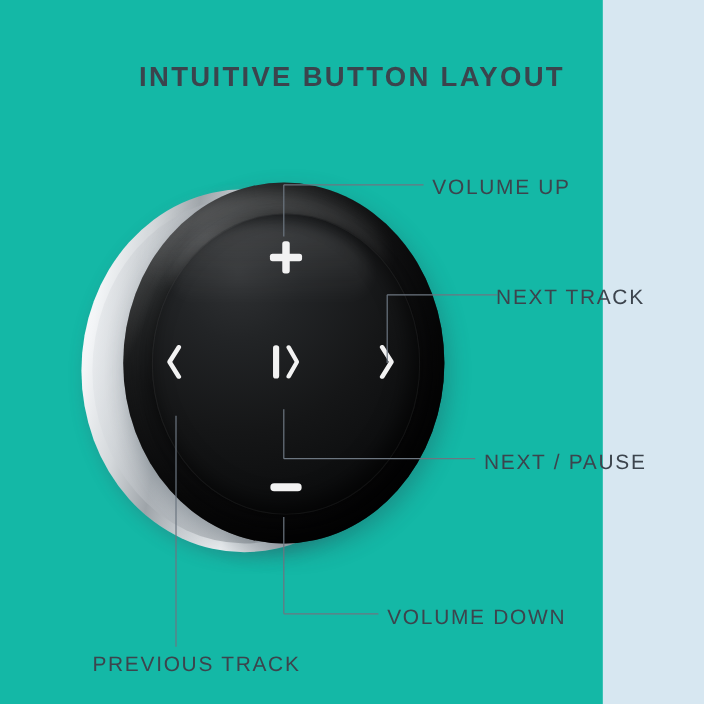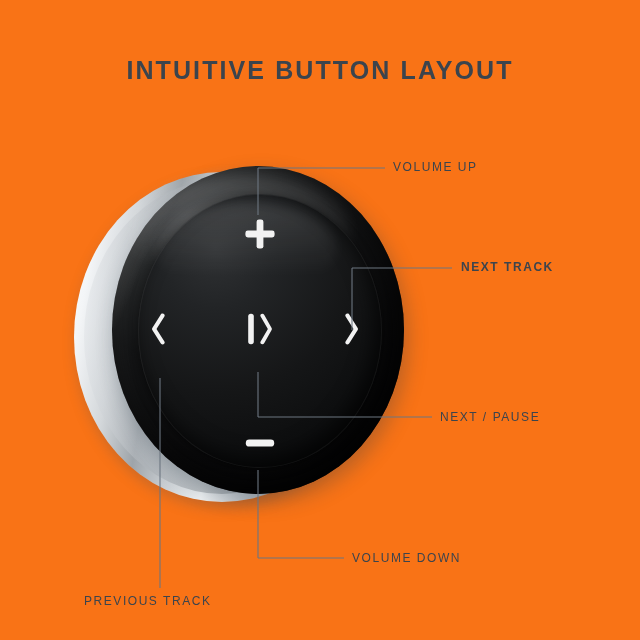--- a/index.html
+++ b/index.html
@@ -4,22 +4,22 @@
 <style>
   * { margin:0; padding:0; box-sizing:border-box; }
   html,body { width:640px; height:640px; }
   body {
     background:#d7e7f1;
     font-family:"Liberation Sans", sans-serif;
     overflow:hidden;
     position:relative;
   }
   #stage {
-    position:absolute; left:0; top:0; width:640px; height:640px;
-    background:#f97316;
+    position:absolute; left:0; top:0; width:548px; height:640px;
+    background:#14b8a6;
   }
 
   
   #title {
     position:absolute;
     left:0; top:56px; width:640px;
     text-align:center;
     font-size:25px;
     font-weight:bold;
     letter-spacing:2.1px;
@@ -145,27 +145,27 @@
   
   #leaders {
     position:absolute; left:0; top:0; width:640px; height:640px;
     pointer-events:none;
   }
   #leaders line { stroke:#6c7680; stroke-width:1.1; }
 
   
   .callout {
     position:absolute;
-    font-size:12px;
+    font-size:19px;
     letter-spacing:1.55px;
     color:#3c444d;
     white-space:nowrap;
   }
   #label-volume-up   { left:393px; top:160px; }
-  #label-next-track  { left:461px; top:260px;font-weight:bold; }
+  #label-next-track  { left:451px; top:260px; }
   #label-play-pause  { left:440px; top:410px; }
   #label-volume-down { left:352px; top:551px; }
   #label-prev-track  { left:84px;  top:594px; }
 </style>
 </head>
 <body>
 
 <div id="stage">
 
   <div id="title">INTUITIVE BUTTON LAYOUT</div>

